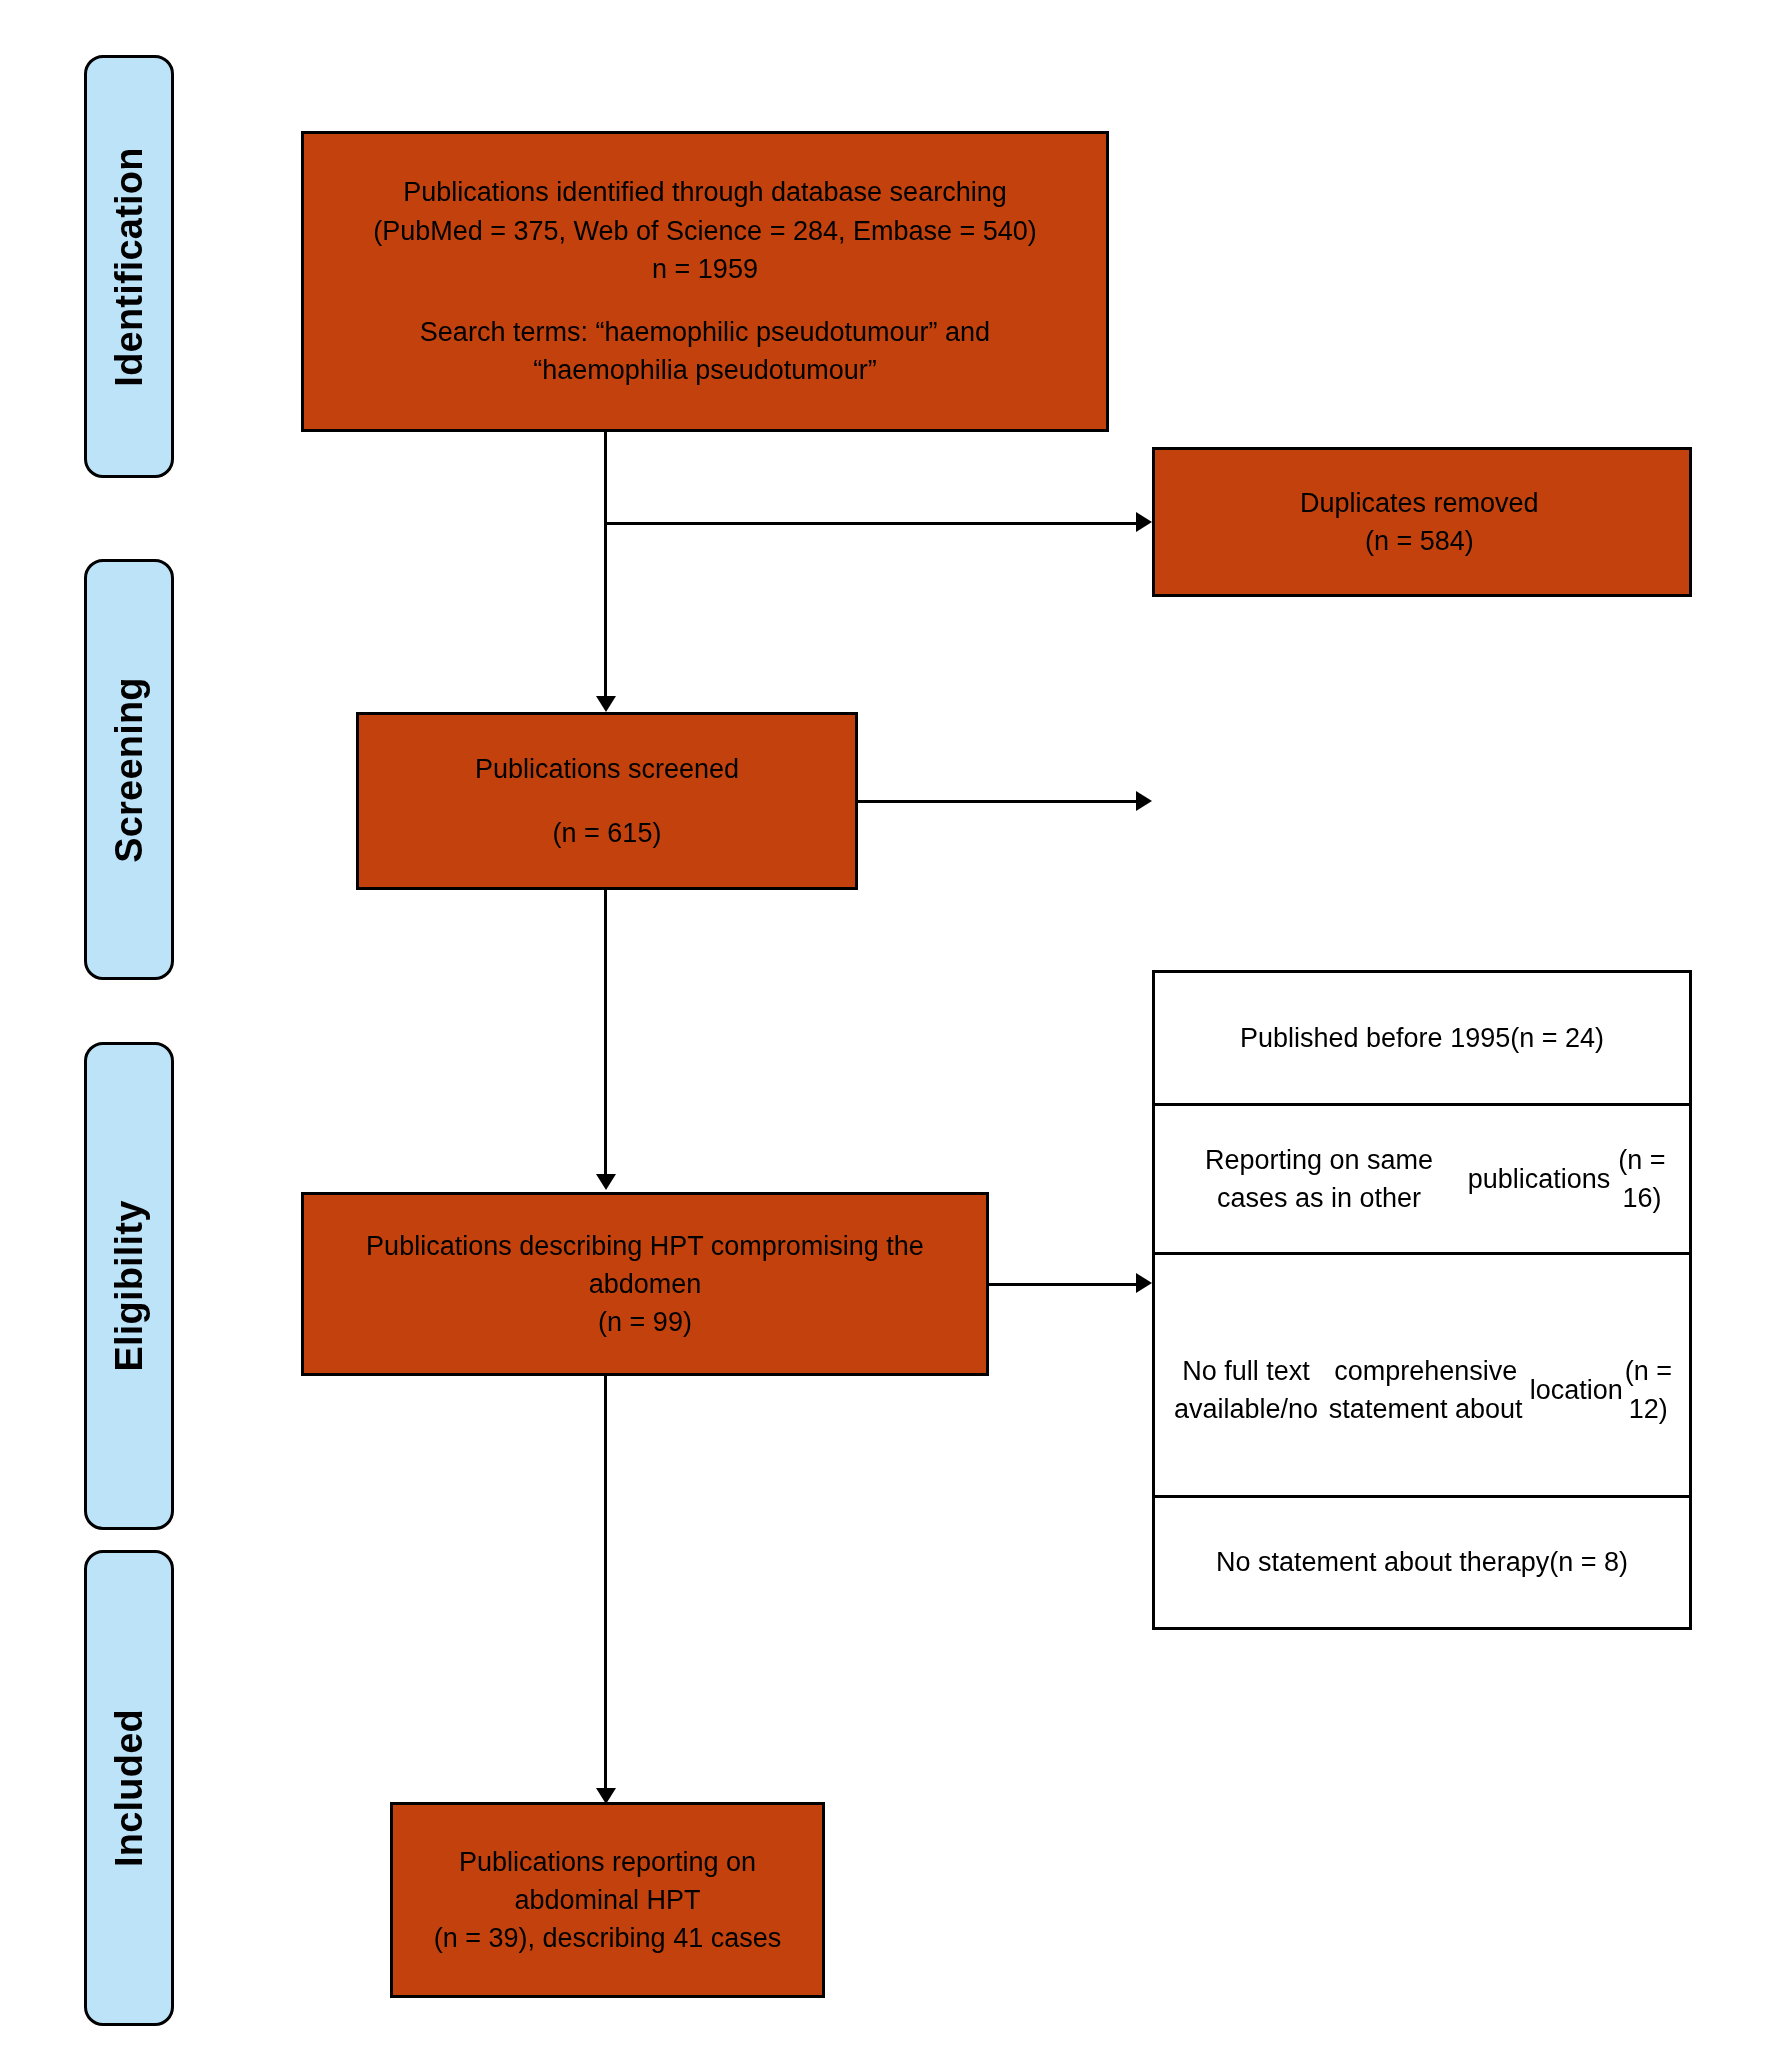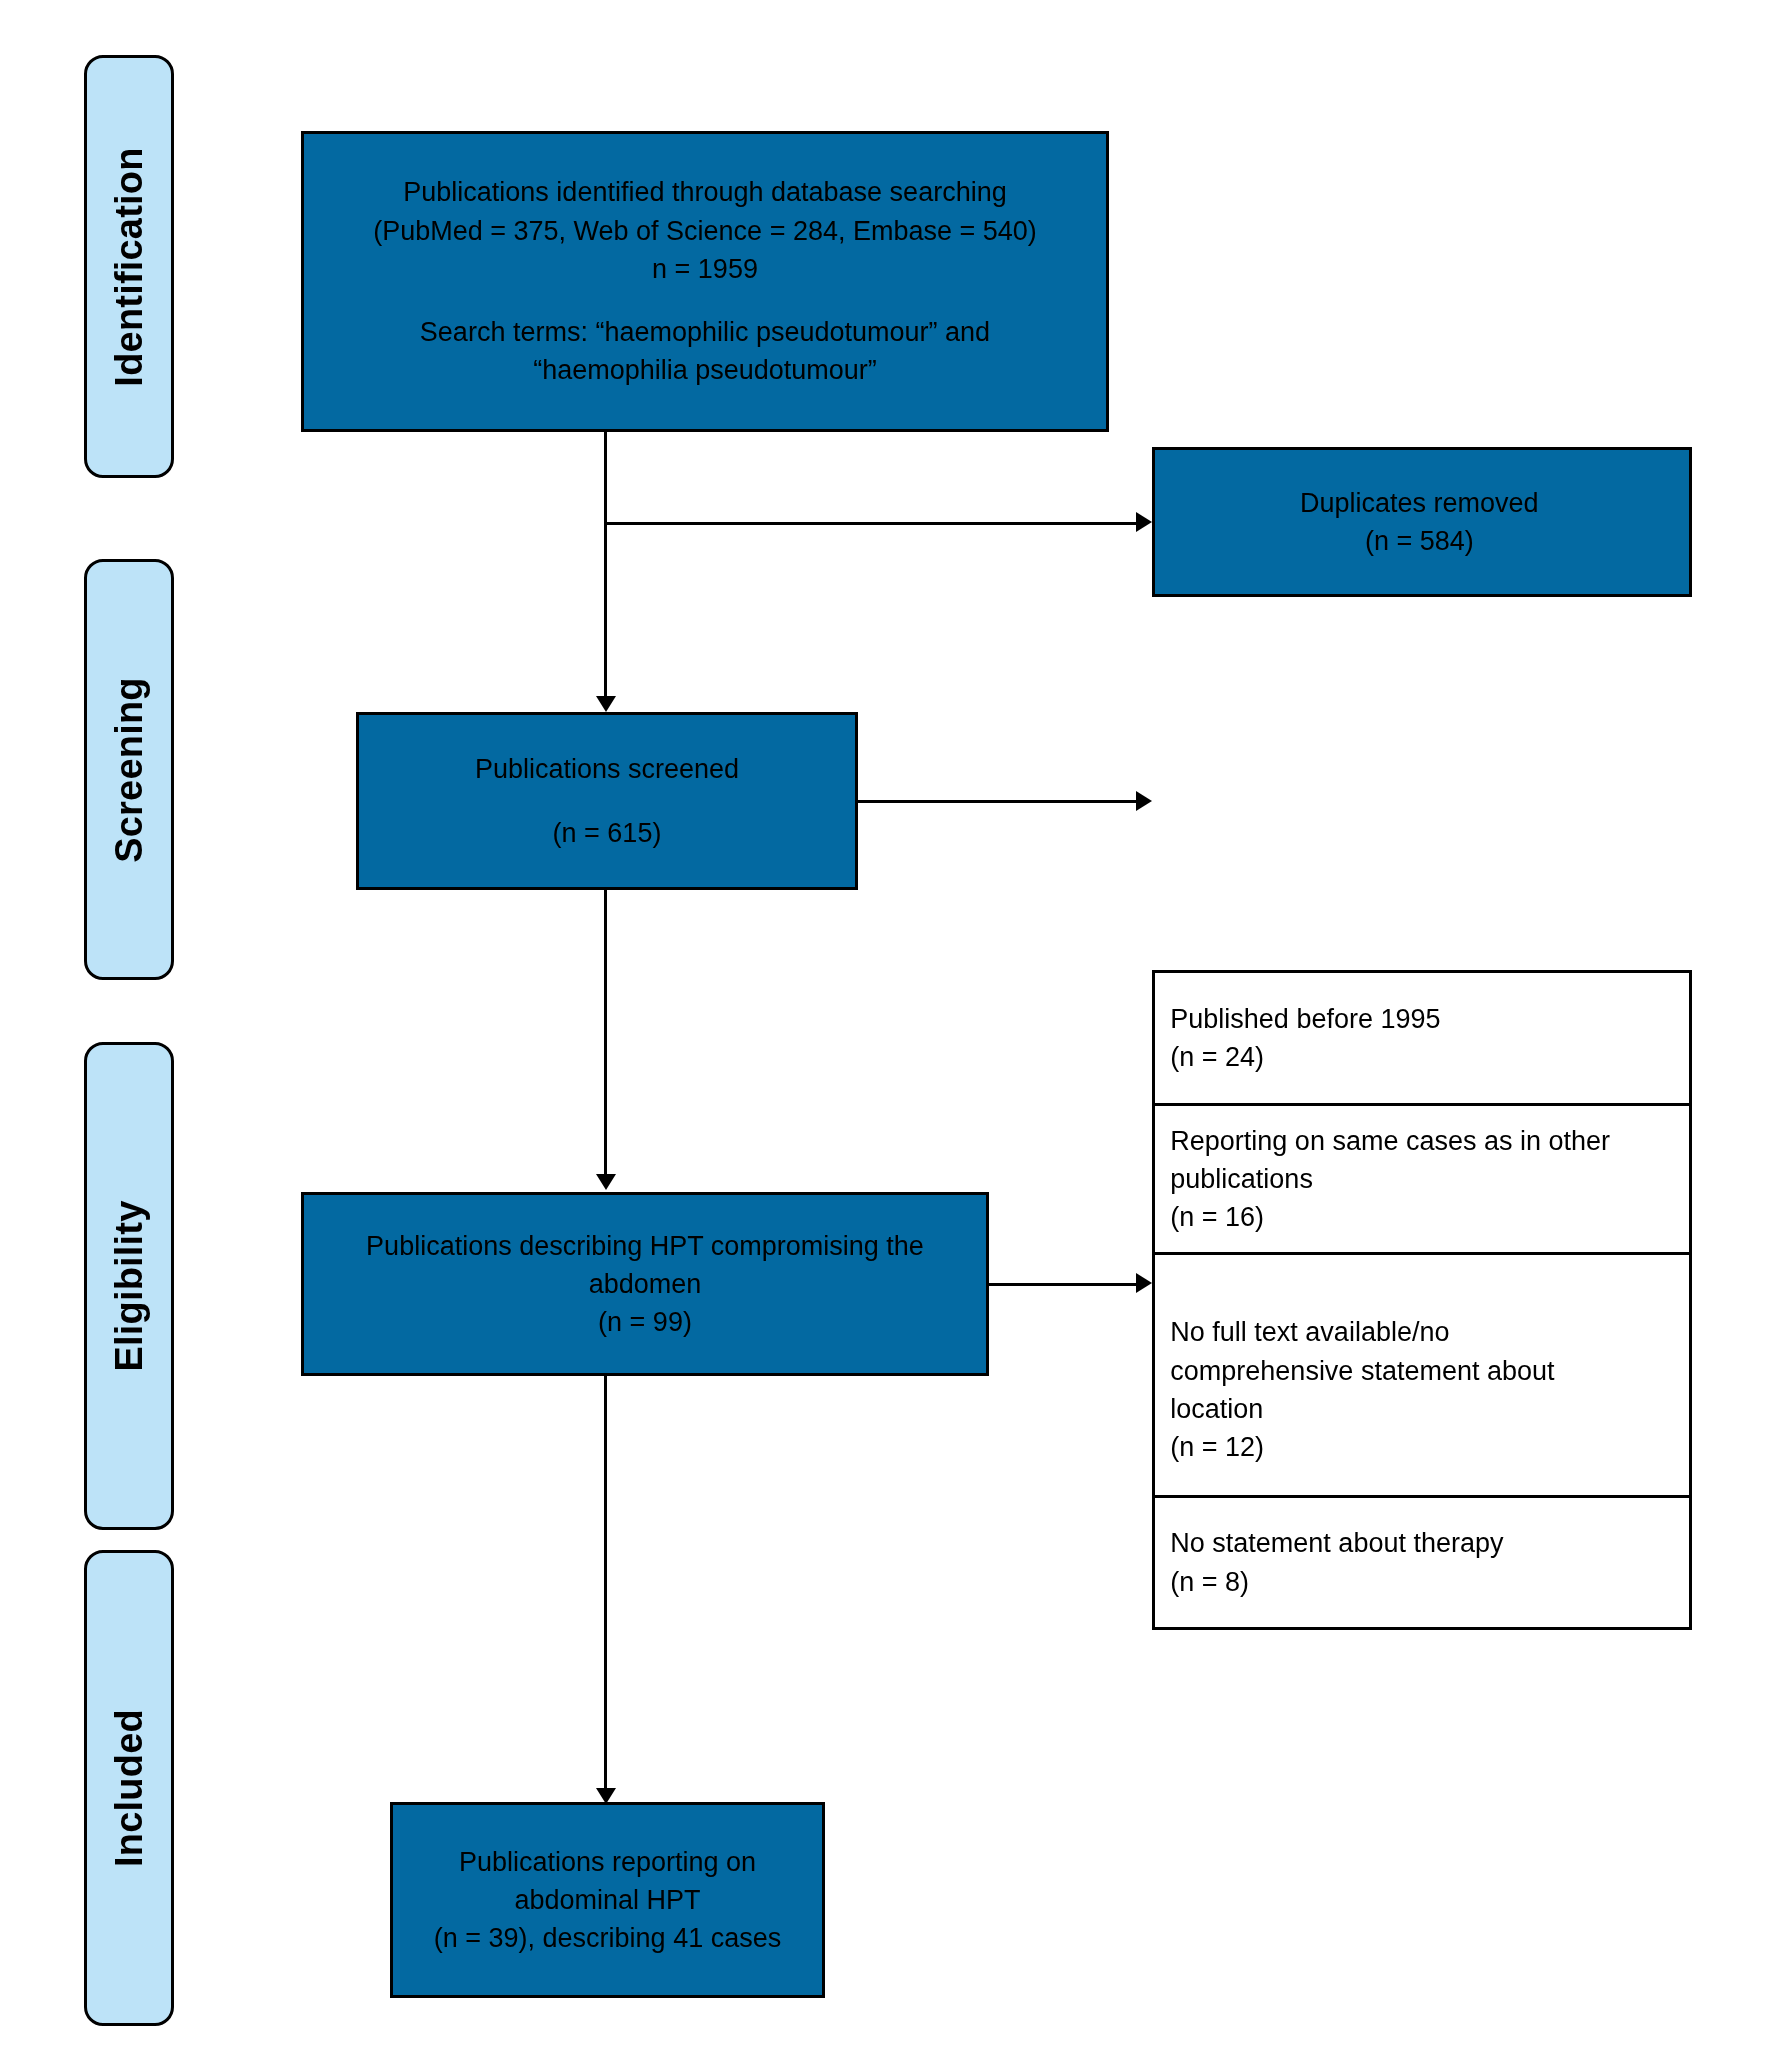--- a/index.html
+++ b/index.html
@@ -31,21 +31,21 @@
     white-space:nowrap;
     font-size:38px;
     font-weight:bold;
     letter-spacing:0.2px;
     line-height:1;
   }
 
   
   .flow-box{
     position:absolute;
-    background:#0369a1;
+    background:#c2410c;
     border:3.8px solid #000000;
     box-sizing:border-box;
     display:flex;
     flex-direction:column;
     align-items:center;
     justify-content:center;
     text-align:center;
     font-size:27px;
     line-height:1.42;
     padding:5.7px 13.4px;
@@ -59,22 +59,22 @@
     border:3.8px solid #000000;
     box-sizing:border-box;
     background:#ffffff;
     display:flex;
     flex-direction:column;
   }
   .excl-cell{
     border-bottom:3.8px solid #000000;
     box-sizing:border-box;
     display:flex;
-    flex-direction:column;
-    align-items:flex-start;
+    flex-direction:row;
+    align-items:center;
     justify-content:center;
     text-align:center;
     font-size:27px;
     line-height:1.42;
     padding:5.7px 15.3px;
   }
   .excl-cell:last-child{border-bottom:none;}
 
   
   .vline{position:absolute;background:#000000;width:2.9px;}

